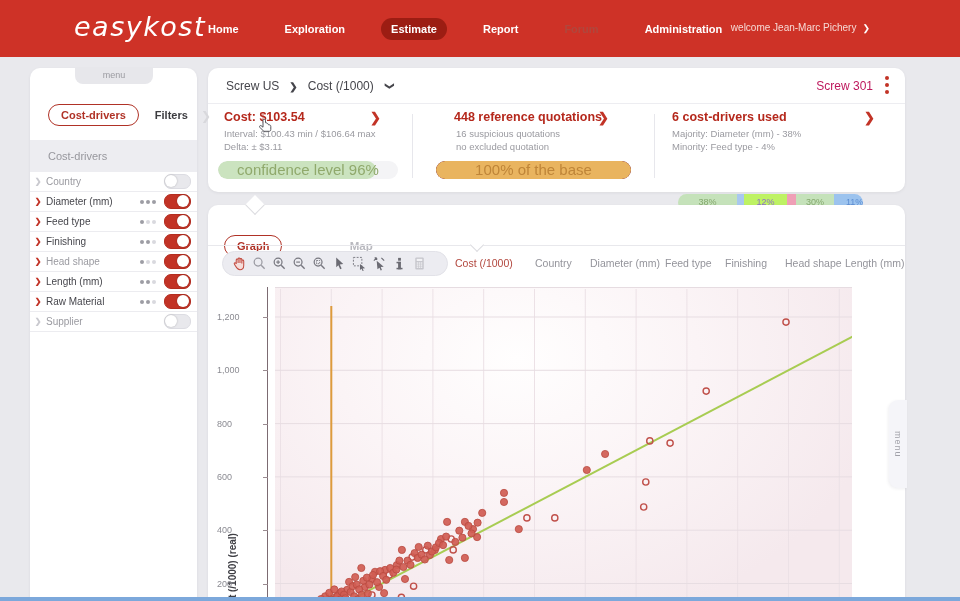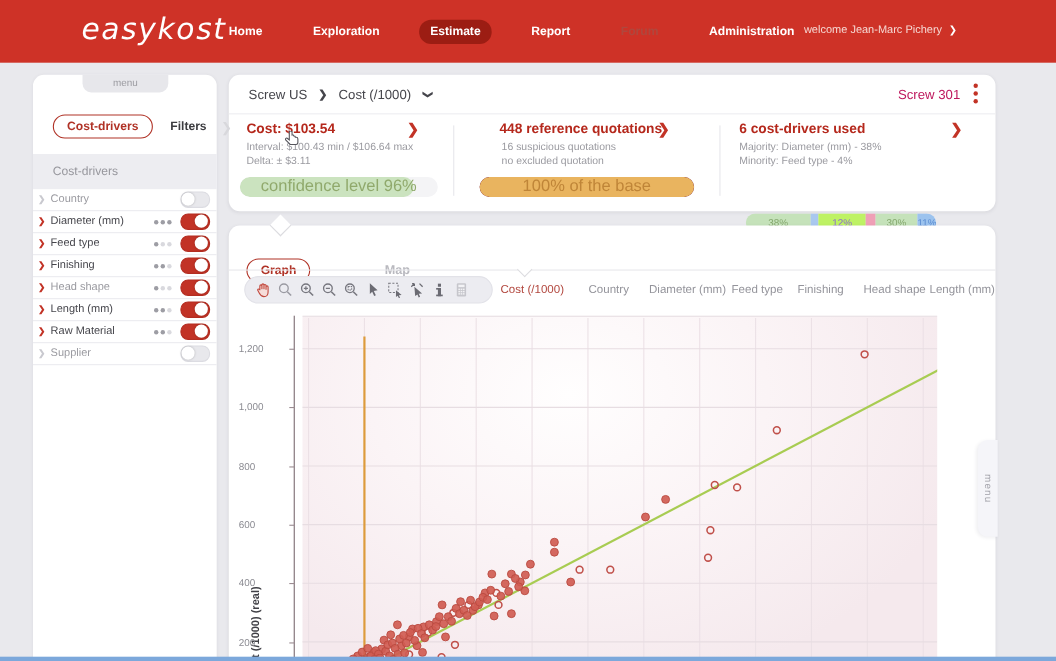--- a/index.html
+++ b/index.html
@@ -255,21 +255,21 @@
     <div class="stat-title" style="left:464px">6 cost-drivers used</div>
     <div class="stat-arrow" style="left:656px">❯</div>
     <div class="stat-line" style="left:464px;top:60px">Majority: Diameter (mm) - 38%</div>
     <div class="stat-line" style="left:464px;top:73px">Minority: Feed type - 4%</div>
     <div id="segbar">
         <span style="width: 59px; background: rgb(197, 226, 186); color: rgb(133, 168, 110);">38%</span>
         <span style="width: 7px; background: rgb(169, 200, 239); color: rgb(93, 142, 210);"></span>
         <span style="width: 43px; background: #bef264; color: rgb(141, 111, 201);">12%</span>
         <span style="width: 9px; background: rgb(239, 159, 182); color: rgb(192, 96, 128);"></span>
         <span style="width: 38px; background: rgb(197, 226, 186); color: rgb(133, 168, 110);">30%</span>
-        <span style="width: 17px; background: rgb(156, 195, 238); color: rgb(93, 142, 210);">11%</span>
+        <span style="width: 17px; background: rgb(156, 195, 238); color: rgb(93, 142, 210); padding-left: 12px;">11%</span>
       </div>
   </div>
 
   <div id="card-edge-chev">❯</div>
 
   <div class="card" id="graphcard">
     <div class="notch" id="notch-top"></div>
     <div id="gc-tabs">
       <span class="pill-tab">Graph</span>
       <span id="tab-sheet">Sheet</span>

